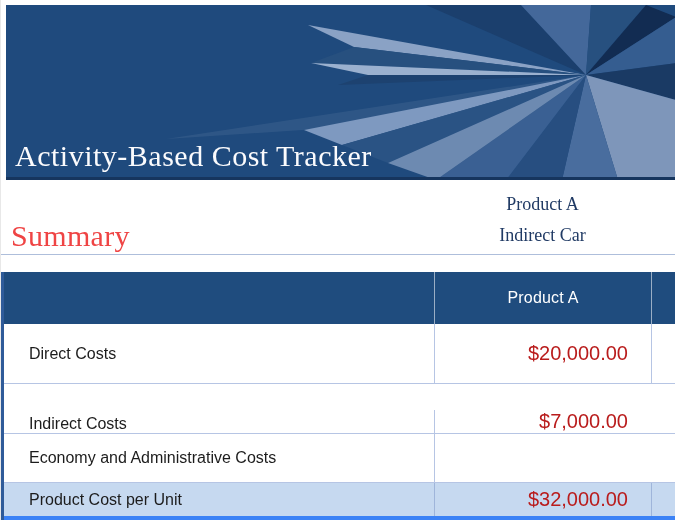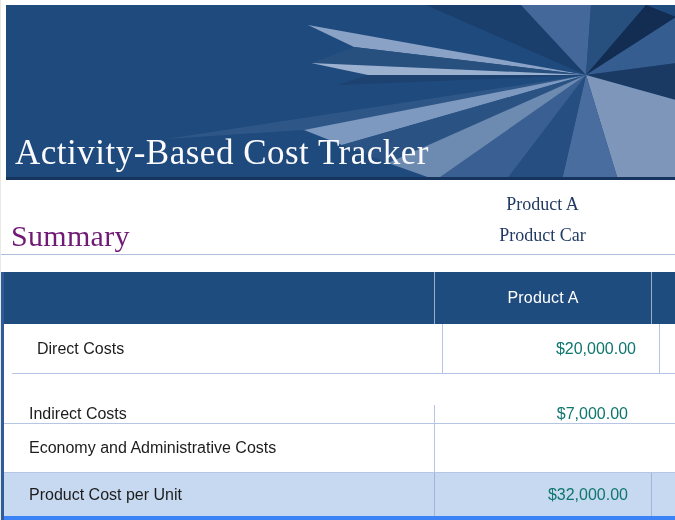--- a/index.html
+++ b/index.html
@@ -11,33 +11,33 @@
   }
 
   
   .banner {
     position:absolute; left:5px; top:5px; width:670px; height:175px;
     background:#1f4a7d; overflow:hidden;
   }
   .banner-art { position:absolute; left:0; top:0; width:670px; height:175px; display:block; }
   .banner-title {
     position:absolute; left:9px; bottom:7px;
-    font-family:"Liberation Serif", serif; font-size:35px; font-weight:400;
+    font-family:"Liberation Serif", serif; font-size:30px; font-weight:400;
     color:#fbfbfd; letter-spacing:0.5px; white-space:nowrap;
   }
 
   
   .summary {
     position:absolute; left:0; top:183px; width:675px; height:72px;
     border-bottom:1px solid #aebedb;
   }
   .summary-heading {
     position:absolute; left:10px; bottom:1px;
     font-family:"Liberation Serif", serif; font-size:30px; font-weight:400;
-    color:#701a75; letter-spacing:0.3px;
+    color:#ef4444; letter-spacing:0.3px;
   }
   .product-block {
     position:absolute; left:433px; top:6px; width:217px; text-align:center;
     font-family:"Liberation Serif", serif; font-size:18px; line-height:31px;
     color:#203a64;
   }
 
   
   .table {
     position:absolute; left:0; top:272px; width:675px; height:248px;
@@ -51,29 +51,29 @@
   .thead .c-value {
     width:217px; border-left:1px solid rgba(255,255,255,0.55);
     display:flex; align-items:center; justify-content:center;
     color:#ffffff; font-size:16px; letter-spacing:0.2px;
   }
   .thead .c-extra { flex:1; border-left:1px solid rgba(255,255,255,0.55); }
 
   .tr {
     display:flex; background:#ffffff; border-bottom:1px solid #b6c5e4; flex:0 0 auto;
   }
-  .tr-1 { height:50px;margin-left:8px; } .tr-2 { height:50px;align-items:flex-end; } .tr-3 { height:49px; }
+  .tr-1 { height:60px; } .tr-2 { height:50px;align-items:flex-end; } .tr-3 { height:49px; }
   .tr .c-label {
     width:430px; display:flex; align-items:center; padding-left:25px;
     font-size:16px; color:#1c1c1c;
   }
   .tr .c-value {
     width:217px; border-left:1px solid #b6c5e4;
     display:flex; align-items:center; justify-content:flex-end; padding-right:23px;
-    font-size:16px; color:#0f766e;padding-left:11px;
+    font-size:20px; color:#b91c1c;padding-left:11px;
   }
   .tr .c-extra { flex:1; border-left:1px solid #b6c5e4; }
 
   .tr.highlight {
     flex:1 1 auto; background:#c6d9f0;
     border-bottom:4px solid #3b82f6;
   }
   .tr.highlight .c-value, .tr.highlight .c-extra { border-left-color:#9fb5da; }
 </style>
 </head>
@@ -111,21 +111,21 @@
 
       <rect x="0" y="172" width="670" height="3" fill="#16355e"></rect>
     </svg>
     <div class="banner-title">Activity-Based Cost Tracker</div>
   </div>
 
   <div class="summary">
     <div class="summary-heading">Summary</div>
     <div class="product-block">
       <div>Product A</div>
-      <div>Product Car</div>
+      <div>Indirect Car</div>
     </div>
   </div>
 
   <div class="table">
 
     <div class="thead">
       <div class="c-label"></div>
       <div class="c-value">Product A</div>
       <div class="c-extra"></div>
     </div>

